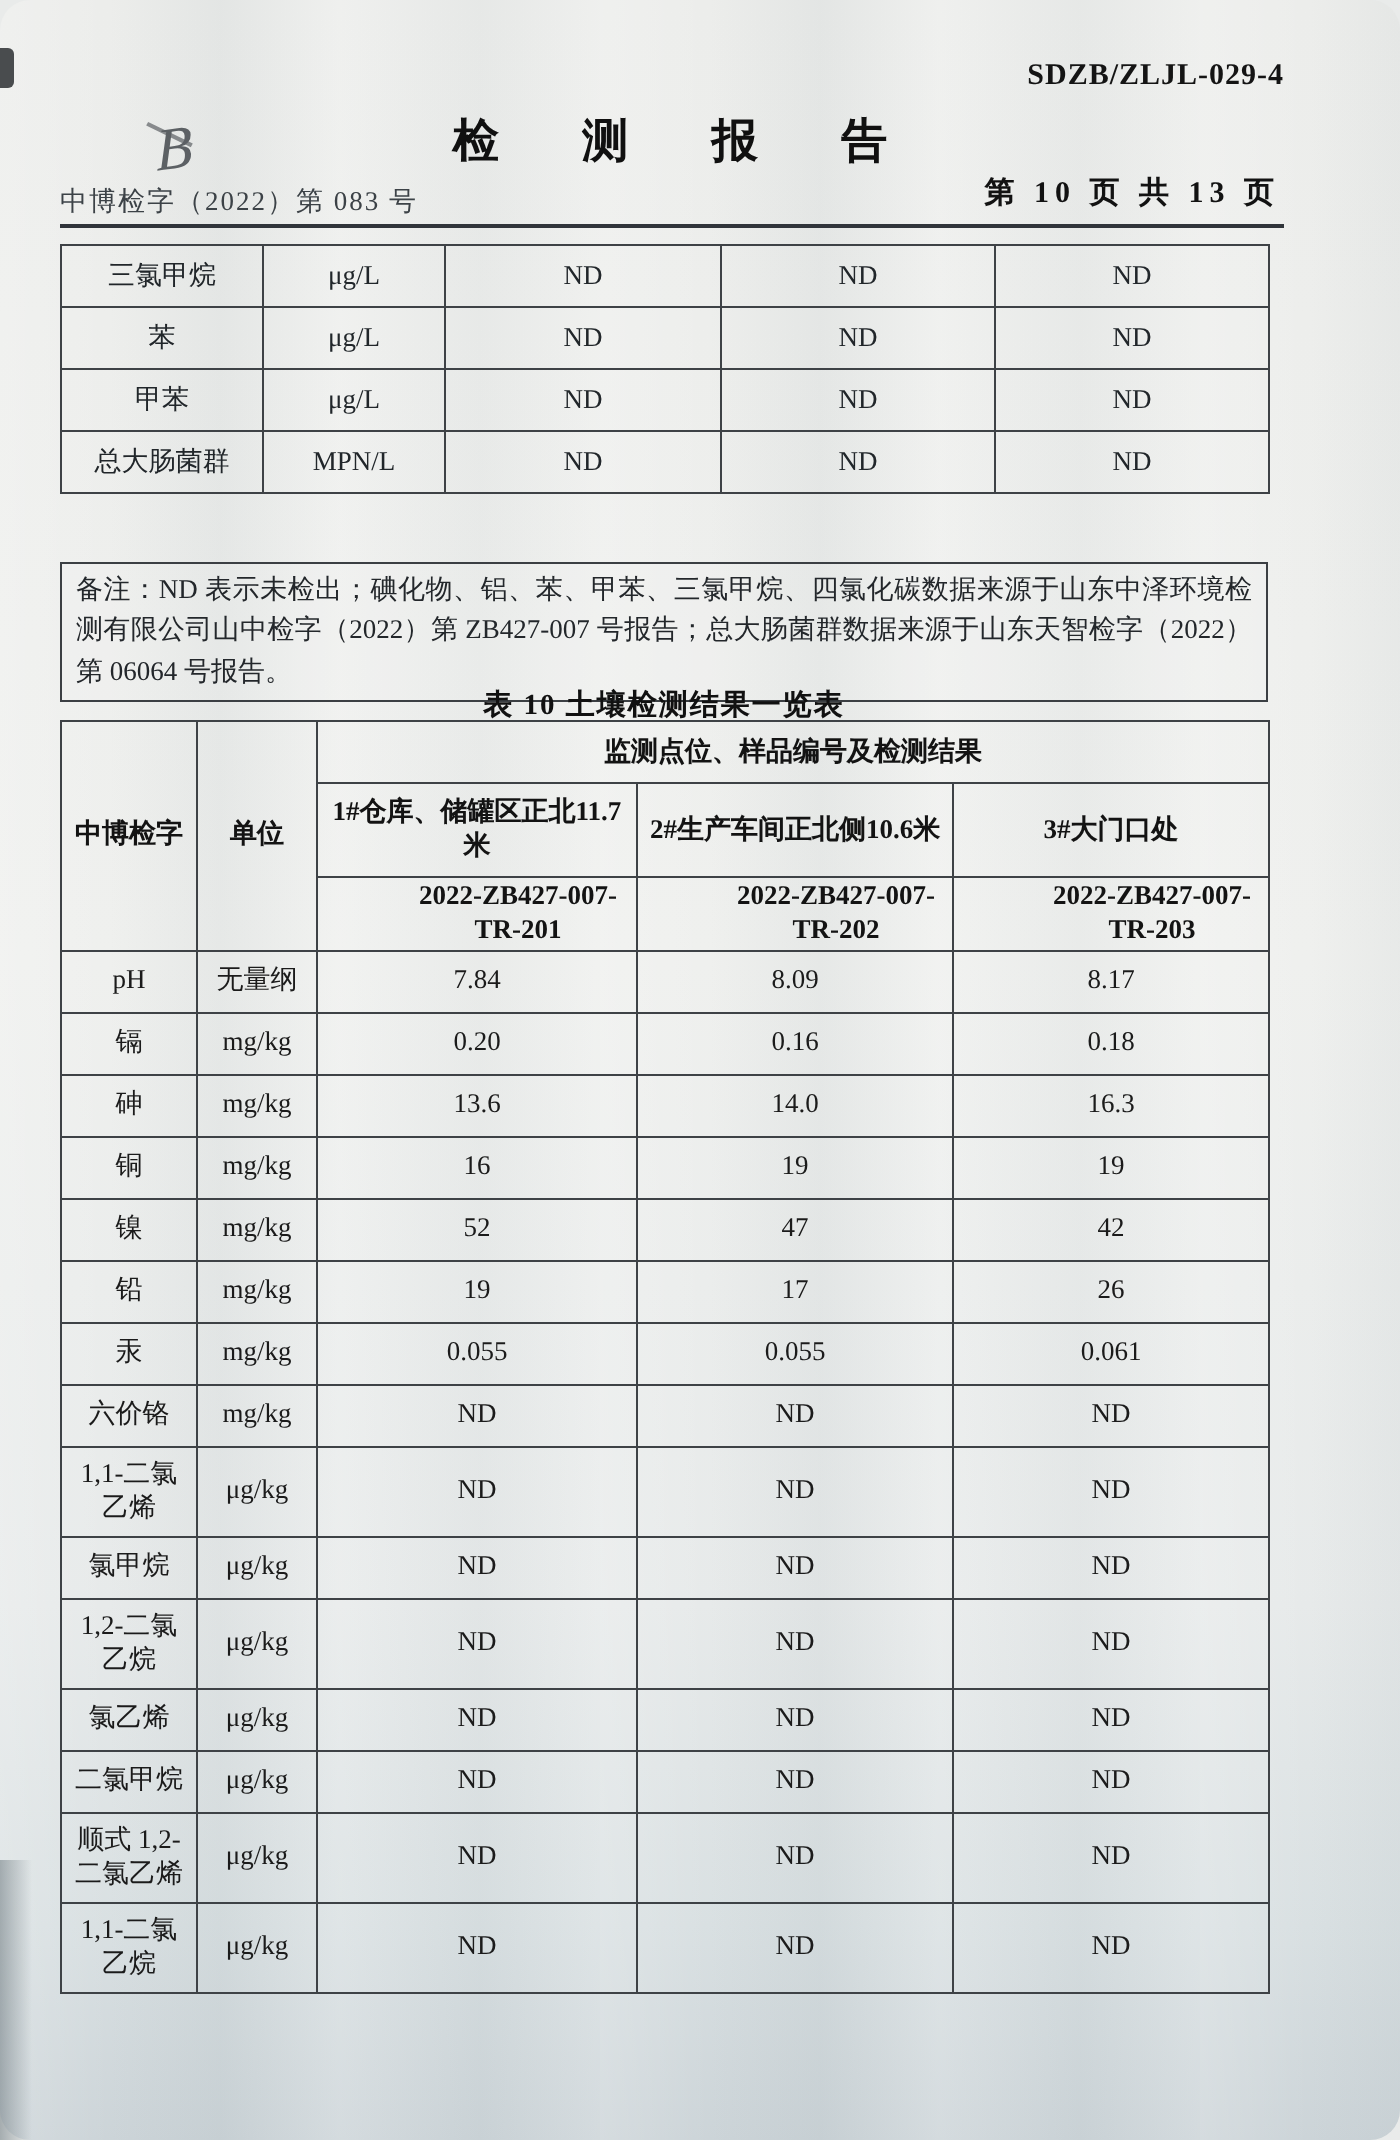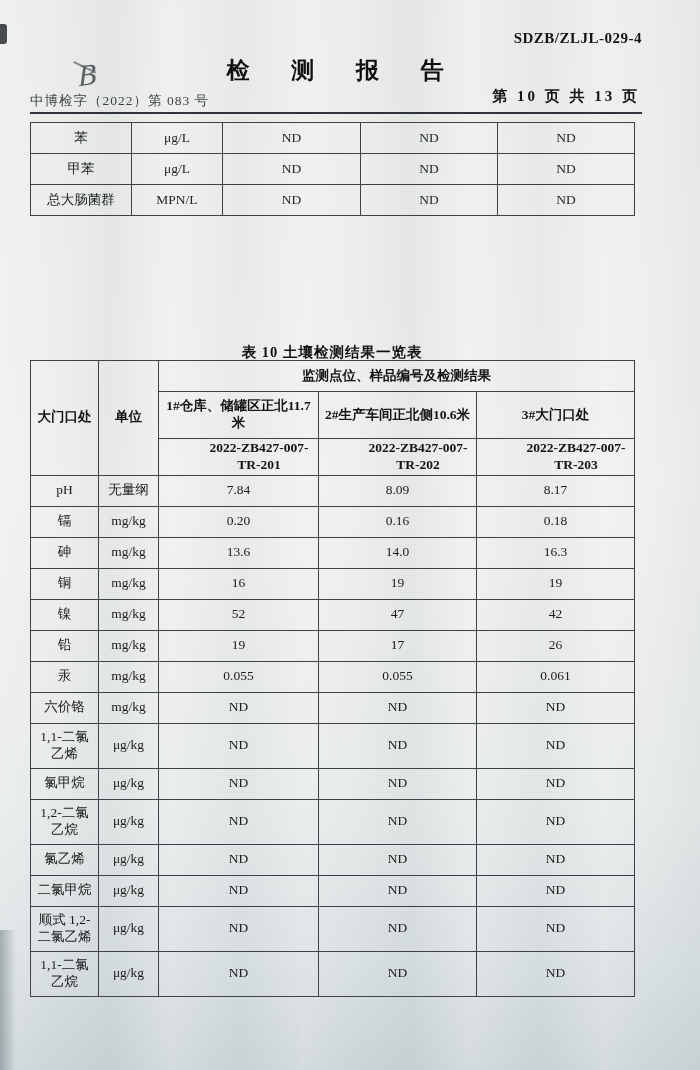--- a/index.html
+++ b/index.html
@@ -10,20 +10,21 @@
     background:#e9ebea;
   }
   .page{
     position:relative;width:700px;height:1070px;
     background:
       repeating-linear-gradient(90deg,
         rgba(255,255,255,0.18) 0px, rgba(255,255,255,0.0) 55px,
         rgba(150,163,168,0.10) 110px, rgba(255,255,255,0.16) 170px,
         rgba(163,175,180,0.08) 240px, rgba(255,255,255,0.14) 300px),
       linear-gradient(180deg,#ecedeb 0%,#eff0ee 45%,#e7eaea 75%,#d9e0e2 90%,#ccd4d8 100%);
+    border-radius: 15px;
   }
   .artifact-topleft{
     position:absolute;left:0;top:24px;width:7px;height:20px;
     background:#2c2f31;border-radius:0 3px 3px 0;opacity:.85;
   }
   .artifact-bottomleft{
     position:absolute;left:0;top:930px;width:16px;height:140px;
     background:linear-gradient(90deg,rgba(110,122,128,.55),rgba(110,122,128,0));
   }
   .doc-code{
@@ -99,20 +100,27 @@
   <table class="tbl water">
     <colgroup>
       <col style="width:101px">
         <col style="width:91px">
       <col style="width:138px">
         <col style="width:137px">
         <col style="width:137px">
     </colgroup>
     <tbody>
         <tr style="height: 31px;">
+          <td>三氯甲烷</td>
+          <td>μg/L</td>
+          <td>ND</td>
+          <td>ND</td>
+          <td>ND</td>
+        </tr>
+        <tr style="height: 31px;">
           <td>苯</td>
           <td>μg/L</td>
           <td>ND</td>
           <td>ND</td>
           <td>ND</td>
         </tr>
         <tr style="height: 31px;">
           <td>甲苯</td>
           <td>μg/L</td>
           <td>ND</td>
@@ -122,34 +130,37 @@
         <tr style="height: 31px;">
           <td>总大肠菌群</td>
           <td>MPN/L</td>
           <td>ND</td>
           <td>ND</td>
           <td>ND</td>
         </tr>
       </tbody>
   </table>
 
+  <div class="note-box">
+    <span>备注：ND 表示未检出；碘化物、铝、苯、甲苯、三氯甲烷、四氯化碳数据来源于山东中泽环境检测有限公司山中检字（2022）第 ZB427-007 号报告；总大肠菌群数据来源于山东天智检字（2022）第 06064 号报告。</span>
+  </div>
 
   <div class="soil-title">表 10  土壤检测结果一览表</div>
 
   <table class="tbl soil">
     <colgroup>
       <col style="width:68px">
         <col style="width:60px">
       <col style="width:160px">
         <col style="width:158px">
         <col style="width:158px">
     </colgroup>
     <thead>
       <tr>
-        <td rowspan="3" class="bold">大门口处</td>
+        <td rowspan="3" class="bold">中博检字</td>
         <td rowspan="3" class="bold">单位</td>
         <td colspan="3" class="bold">监测点位、样品编号及检测结果</td>
       </tr>
       <tr>
         <td class="bold">1#仓库、储罐区正北11.7米</td>
         <td class="bold">2#生产车间正北侧10.6米</td>
         <td class="bold">3#大门口处</td>
       </tr>
       <tr>
         <td class="bold">2022-ZB427-007-TR-201</td>

